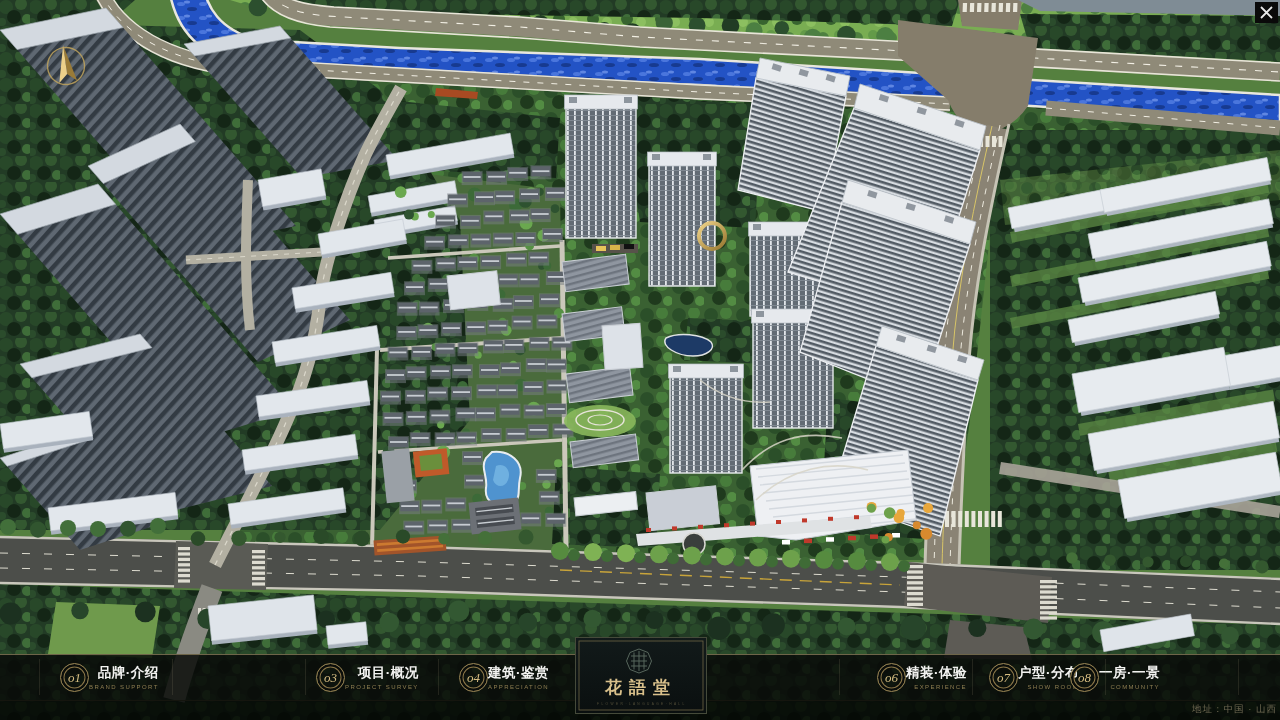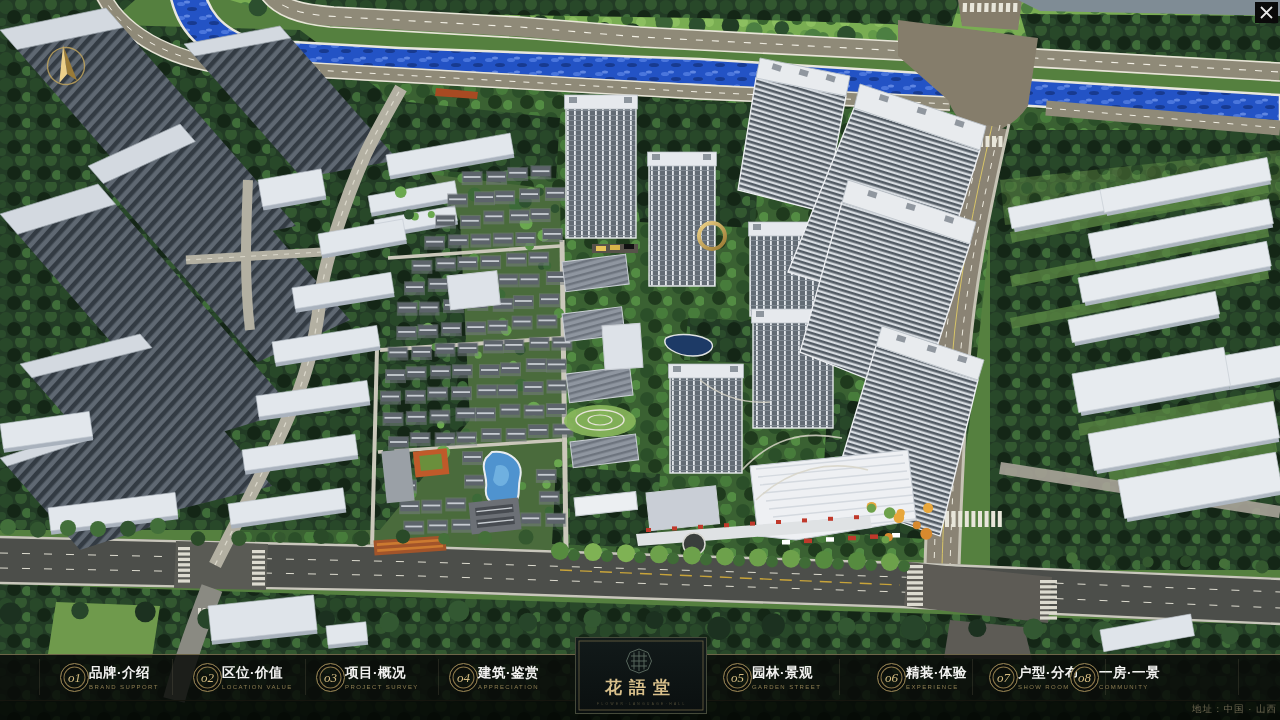--- a/index.html
+++ b/index.html
@@ -1,15 +1,15 @@
 <!DOCTYPE html>
 <html><head><meta charset="utf-8">
 <style>
 html,body{margin:0;padding:0;width:1280px;height:720px;overflow:hidden;background:#000;}
-#stage{position:relative;width:1280px;height:720px;font-family:"Liberation Sans",sans-serif;}
+#stage{position:relative;width:1280px;height:720px;font-family:"Liberation Sans",sans-serif;text-align:right;}
 #scene{position:absolute;left:0;top:0;}
 .bar{position:absolute;left:0;top:654px;width:1280px;height:45px;background:rgba(8,10,8,0.85);
  border-top:1px solid #6e6549;border-bottom:1px solid #6e6549;}
 .dim{position:absolute;left:0;top:700px;width:1280px;height:20px;background:rgba(4,6,4,0.84);}
 .sep{position:absolute;top:659px;width:1px;height:36px;background:rgba(150,140,110,0.18);}
 .item{position:absolute;top:659px;height:36px;display:flex;align-items:center;}
 .badge{width:27px;height:27px;border-radius:50%;border:1.2px solid #9a8655;box-shadow:inset 0 0 0 2.5px rgba(10,13,10,1), inset 0 0 0 3.5px #8a7648;
  display:flex;align-items:center;justify-content:center;}
 .badge span{font-family:"Liberation Serif",serif;font-style:italic;font-size:13px;color:#d6bd82;line-height:1;}
 .labels{}
@@ -1199,54 +1199,36 @@
     <div class="dim"></div>
     <div class="item" style="left:60px">
 <div class="badge">
         <span>o1</span>
       </div>
 <div class="labels">
         <div class="cn">品牌·介绍</div>
         <div class="en">BRAND SUPPORT</div>
       </div>
 </div>
-    <div class="item" style="left:193px">
-<div class="badge">
-        <span>o2</span>
-      </div>
-<div class="labels">
-        <div class="cn">区位·价值</div>
-        <div class="en">LOCATION VALUE</div>
-      </div>
-</div>
     <div class="item" style="left:316px">
 <div class="badge">
         <span>o3</span>
       </div>
 <div class="labels">
         <div class="cn">项目·概况</div>
         <div class="en">PROJECT SURVEY</div>
       </div>
 </div>
-    <div class="item" style="left:449px">
+    <div class="item" style="left:459px">
 <div class="badge">
         <span>o4</span>
       </div>
 <div class="labels">
         <div class="cn">建筑·鉴赏</div>
         <div class="en">APPRECIATION</div>
-      </div>
-</div>
-    <div class="item" style="left:723px">
-<div class="badge">
-        <span>o5</span>
-      </div>
-<div class="labels">
-        <div class="cn">园林·景观</div>
-        <div class="en">GARDEN STREET</div>
       </div>
 </div>
     <div class="item" style="left:877px">
 <div class="badge">
         <span>o6</span>
       </div>
 <div class="labels">
         <div class="cn">精装·体验</div>
         <div class="en">EXPERIENCE</div>
       </div>

